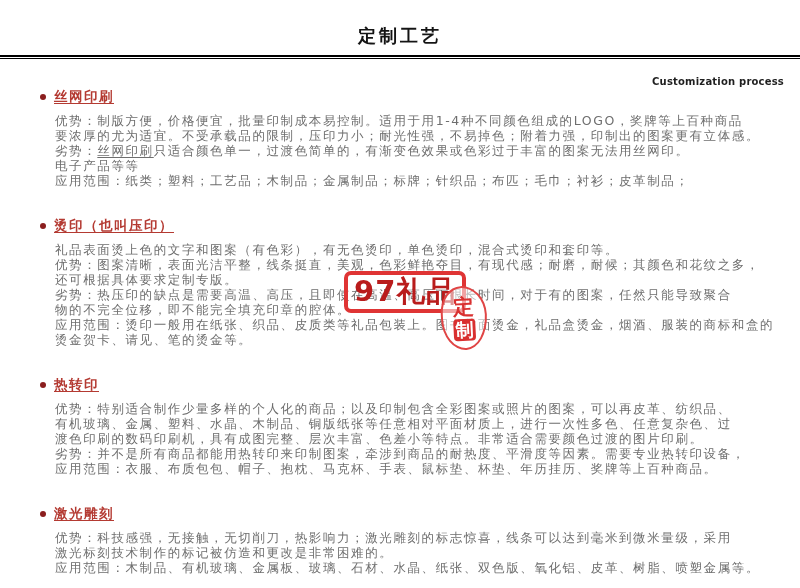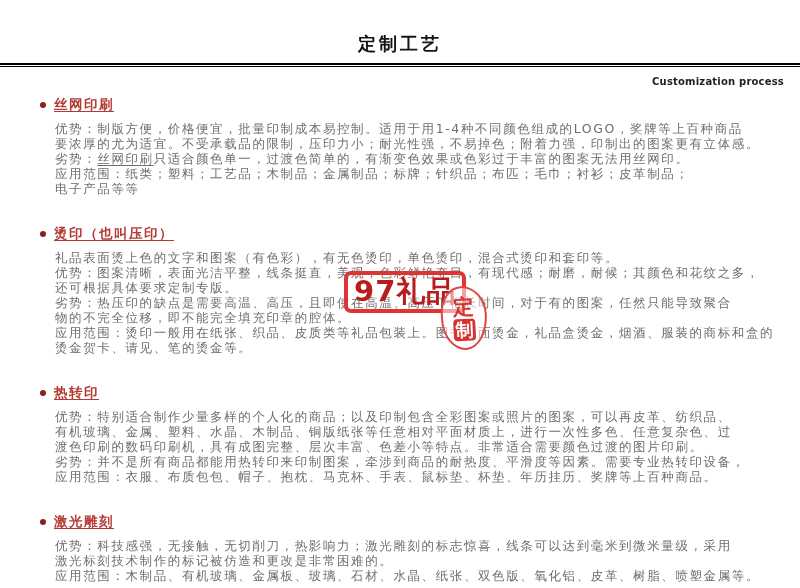--- a/index.html
+++ b/index.html
@@ -5,21 +5,21 @@
   html,body{margin:0;padding:0;background:#ffffff;}
   .page{
     position:relative;
     width:800px;height:588px;
     background:#ffffff;
     overflow:hidden;
     font-family:"DejaVu Sans","Liberation Sans",sans-serif;
   }
   
   .hdr-title{
-    padding-top:32px;
+    padding-top:24px;
     text-align:center;
     font-size:18px;font-weight:bold;color:#141414;
     letter-spacing:3px;
   }
   .hdr-sub{
     position:absolute;top:48px;right:16px;
     font-size:10px;font-weight:bold;color:#1f1f1f;
     letter-spacing:0.2px;
     margin-top:28px;
   }
@@ -90,22 +90,22 @@
 
     <div class="section">
       <div class="sec-head">
         <span class="bullet"></span>
         <span class="sec-title">丝网印刷</span>
       </div>
       <div class="body">
         <div class="line">优势：制版方便，价格便宜，批量印制成本易控制。适用于用1-4种不同颜色组成的LOGO，奖牌等上百种商品</div>
         <div class="line">要浓厚的尤为适宜。不受承载品的限制，压印力小；耐光性强，不易掉色；附着力强，印制出的图案更有立体感。</div>
         <div class="line"><span>劣势：</span><span class="u-inline">丝网印刷</span><span>只适合颜色单一，过渡色简单的，有渐变色效果或色彩过于丰富的图案无法用丝网印。</span></div>
+        <div class="line">电子产品等等</div>
         <div class="line">应用范围：纸类；塑料；工艺品；木制品；金属制品；标牌；针织品；布匹；毛巾；衬衫；皮革制品；</div>
-        <div class="line">电子产品等等</div>
       </div>
     </div>
 
     <div class="section">
       <div class="sec-head">
         <span class="bullet"></span>
         <span class="sec-title">烫印（也叫压印）</span>
       </div>
       <div class="body">
         <div class="line">礼品表面烫上色的文字和图案（有色彩），有无色烫印，单色烫印，混合式烫印和套印等。</div>

